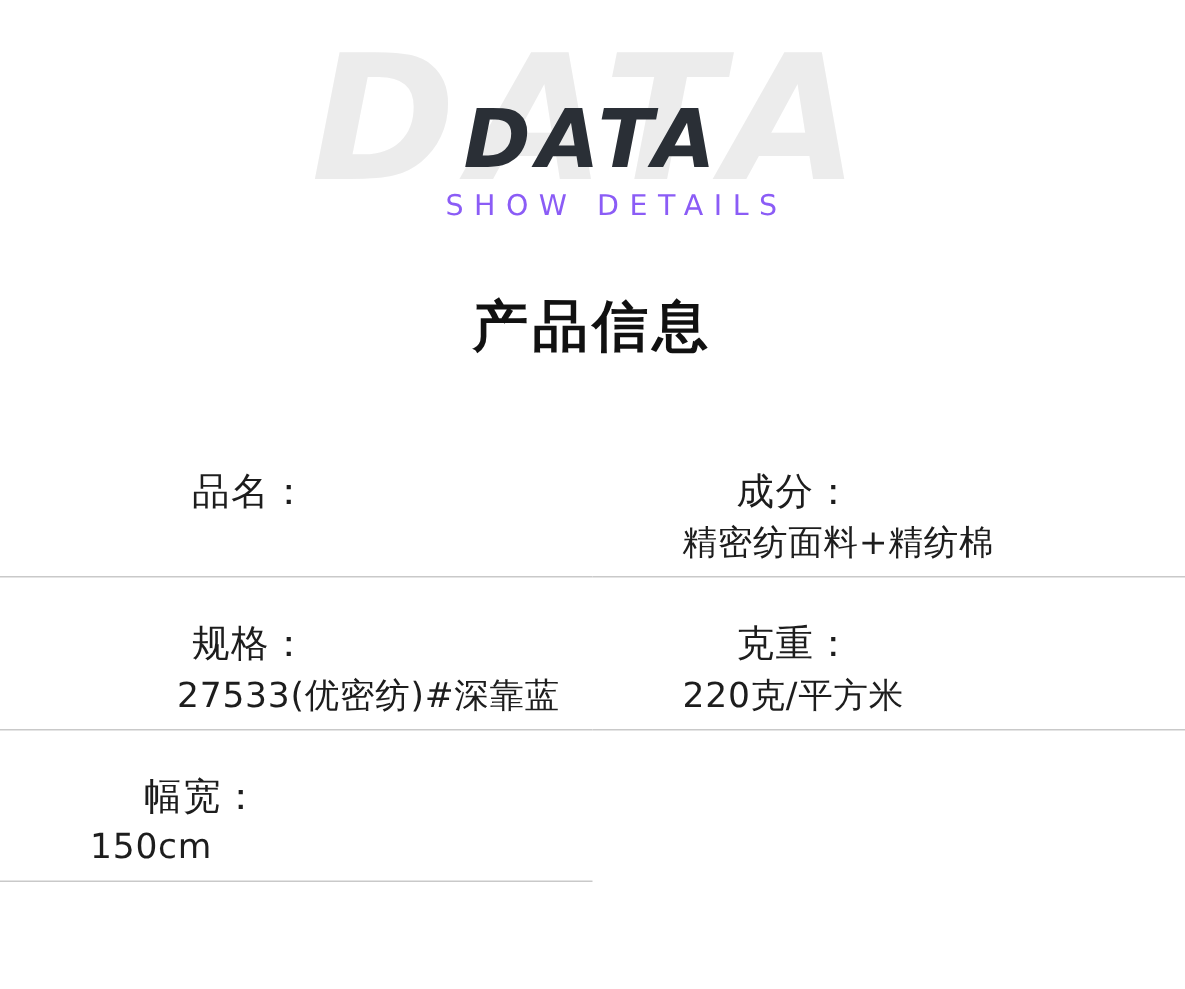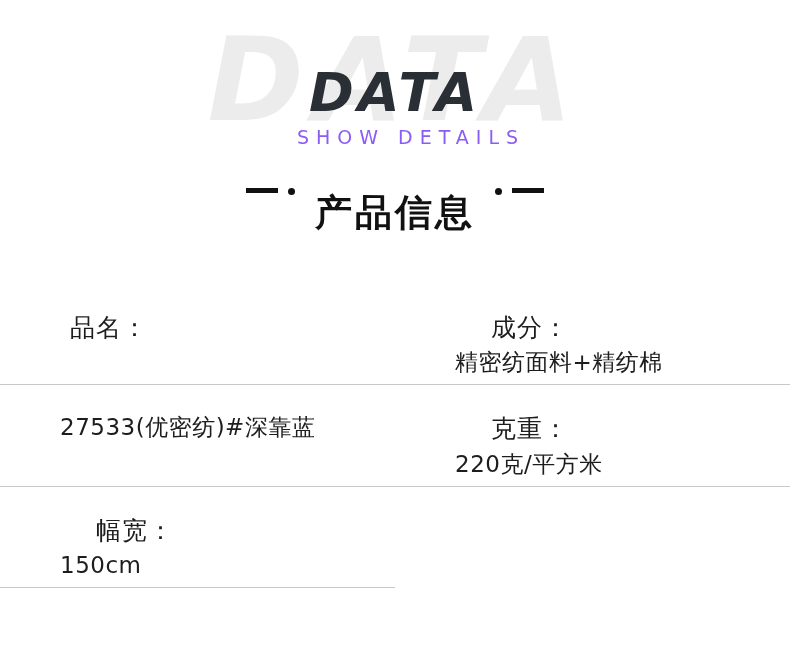--- a/index.html
+++ b/index.html
@@ -72,24 +72,26 @@
     font-size: 19px;
     letter-spacing: 7px;
     color: #8b5cf6;
     line-height: 1;
     white-space: nowrap;
   }
 
   
   .section-heading {
     display: flex;
+    align-items: center;
     justify-content: center;
     gap: 10px;
     margin-top: 8px;
     height: 60px;
+    flex-direction: column;
   }
   .dash {
     display: inline-block;
     width: 32px;
     height: 5px;
     background: #111111;
   }
   .dot {
     display: inline-block;
     width: 7px;
@@ -122,21 +124,21 @@
     padding: 0 0 0 0;
   }
 
   .spec-cell {
     width: 50%;
     box-sizing: border-box;
     padding: 0 20px 6px 20px;
     border-bottom: 1px solid #c9c9c9;
   }
   .spec-cell.left {
-    padding-left: 60px;
+    padding-left: 118px;
     padding-right: 10px;
   }
   .spec-cell.right {
     padding-left: 60px;
     padding-right: 57px;
   }
 
   .spec-label {
     font-family: "DejaVu Sans", sans-serif;
     font-size: 25px;
@@ -185,20 +187,21 @@
       <div class="spec-cell right">
         <div class="spec-label">成分：</div>
         <div class="spec-value">精密纺面料+精纺棉</div>
       </div>
     </div>
 
     <div class="row-gap"></div>
 
     <div class="spec-row">
       <div class="spec-cell left">
+        <div class="spec-label">规格：</div>
         <div class="spec-value">27533(优密纺)#深靠蓝</div>
       </div>
       <div class="spec-cell right">
         <div class="spec-label">克重：</div>
         <div class="spec-value">220克/平方米</div>
       </div>
     </div>
 
     <div class="row-gap"></div>
 

